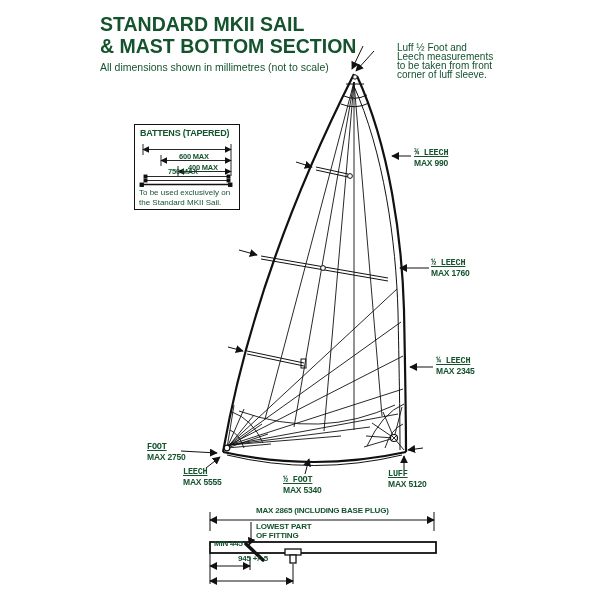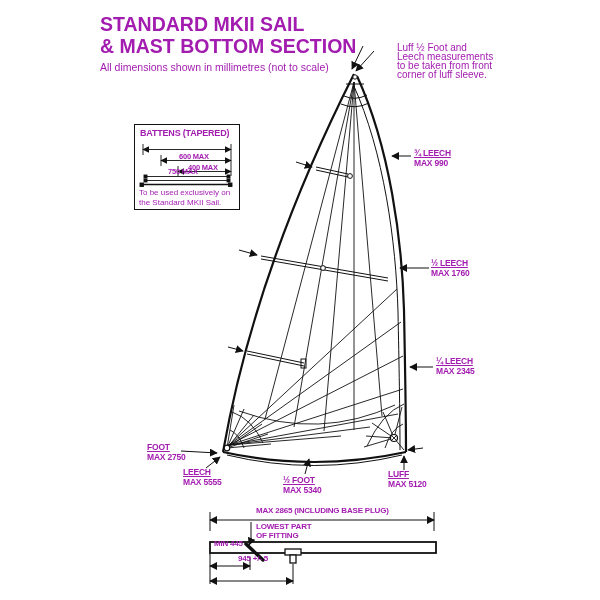--- a/index.html
+++ b/index.html
@@ -1,24 +1,24 @@
 <!DOCTYPE html>
 <html><head>
 <meta charset="utf-8">
 <style>
   html,body{margin:0;padding:0;background:#ffffff;}
   .canvas{position:relative;width:600px;height:600px;background:#ffffff;overflow:hidden;
           font-family:"Liberation Sans", sans-serif;color:#111;}
   svg{position:absolute;left:0;top:0;}
-  .txt{position:absolute;white-space:nowrap;color:#a21caf;}
+  .txt{position:absolute;white-space:nowrap;color:#14532d;}
   .title{font-size:19.5px;font-weight:bold;line-height:22px;}
   .subtitle{font-size:10.5px;}
   .note{font-size:10px;line-height:9px;}
   .lbl{font-size:8.5px;font-weight:bold;line-height:10px;letter-spacing:-0.2px;}
-  .ul{text-decoration:underline;}
+  .ul{text-decoration:underline;font-family:Liberation Mono, monospace;}
   .sm{font-size:8px;font-weight:bold;letter-spacing:-0.2px;}
   .dimtxt{font-size:7.5px;font-weight:bold;letter-spacing:-0.2px;}
   .boxtitle{font-size:9px;font-weight:bold;letter-spacing:-0.2px;}
   .boxnote{font-size:8px;line-height:9.5px;}
   .battens-box{position:absolute;left:134px;top:124px;width:104px;height:84px;border:1.3px solid #111;}
 </style>
 </head>
 <body>
 
 <div class="canvas">

